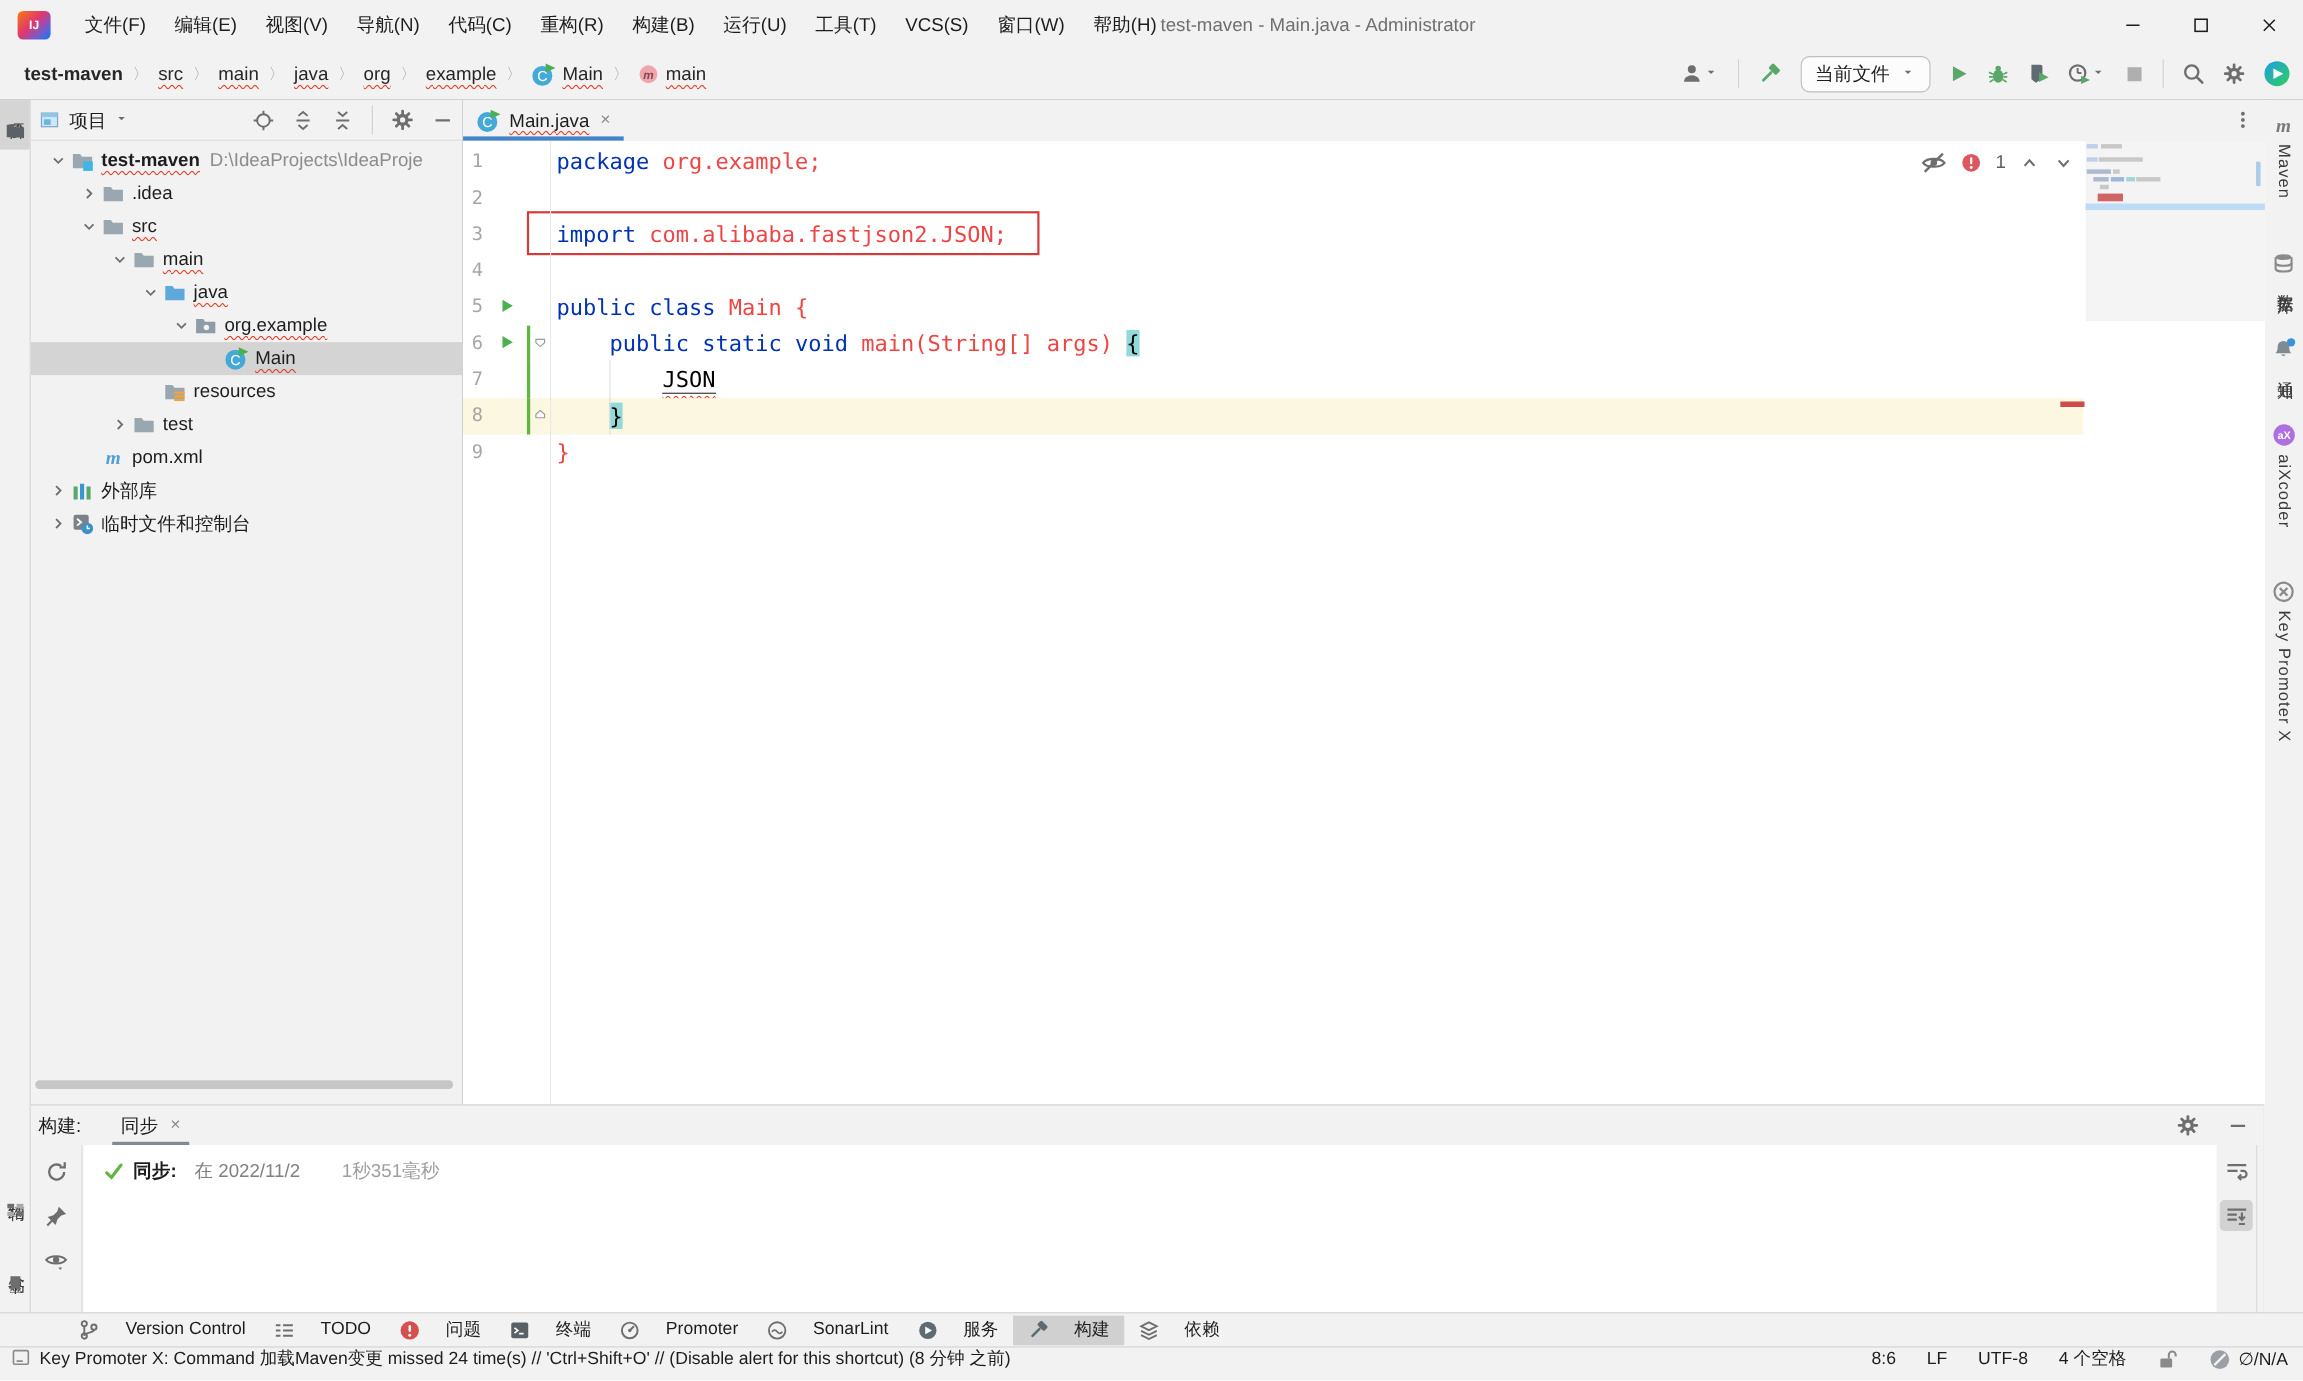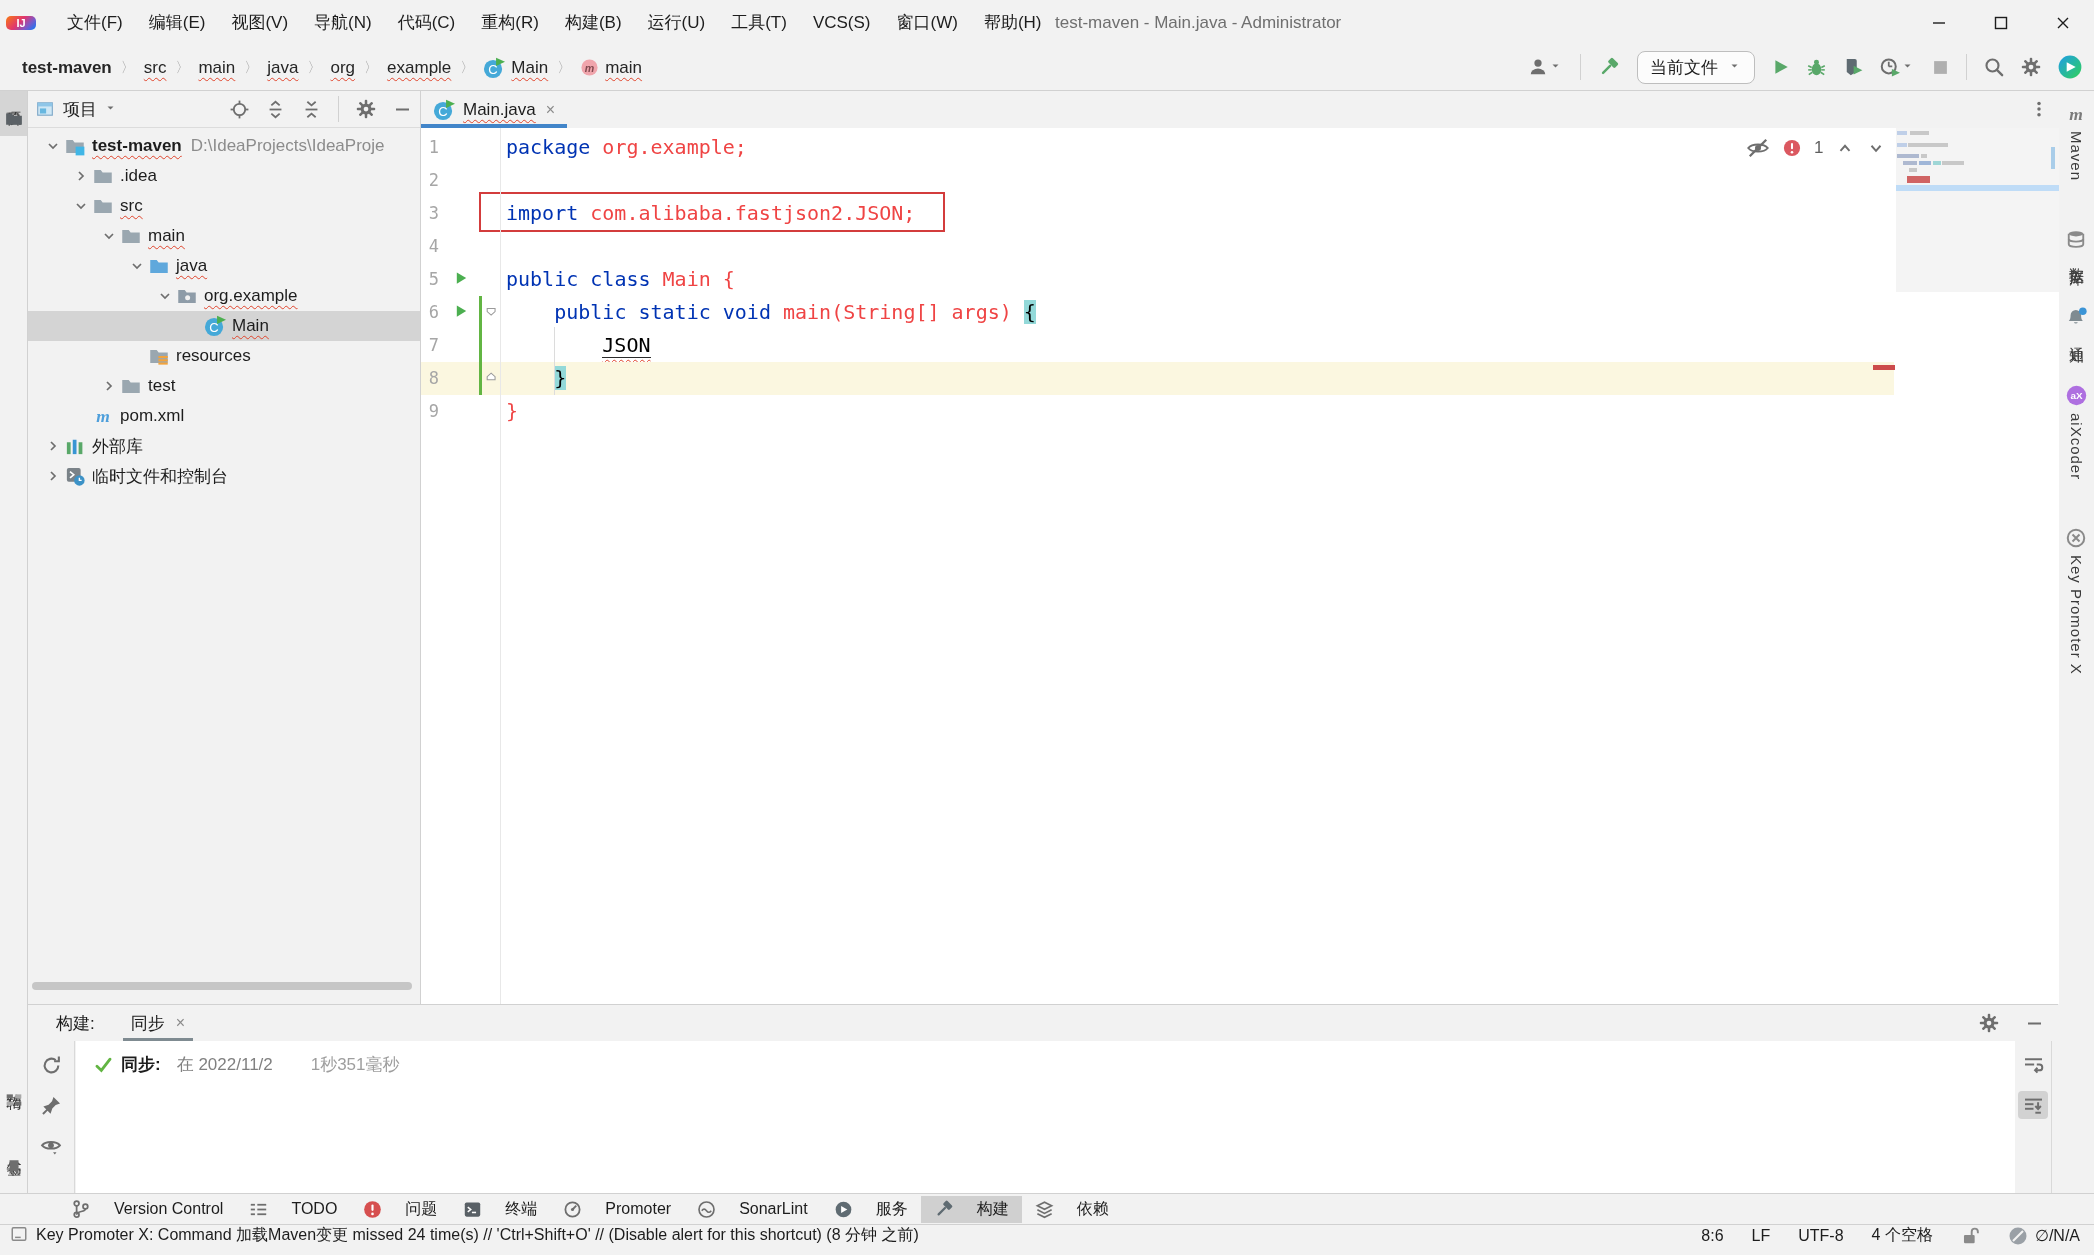--- a/index.html
+++ b/index.html
@@ -4,21 +4,21 @@
 <style>
   html,body{margin:0;padding:0}
   #app{position:relative;width:2094px;height:1255px;background:#F2F2F2;overflow:hidden;
        font-family:"Liberation Sans","DejaVu Sans",sans-serif;color:#1D1D1D;font-size:17px;
        -webkit-font-smoothing:antialiased}
   .sq{text-decoration:underline wavy #E0442C;text-decoration-thickness:1px;text-underline-offset:4px;text-decoration-skip-ink:none}
   svg{display:block}
 
   
   .titlebar{position:absolute;left:0;top:0;width:100%;height:45px;display:flex;align-items:center}
-  .ide-icon{width:30px;height:14px;margin:0 18px 0 6px;border-radius:5px;
+  .ide-icon{width:30px;height:26px;margin:0 18px 0 16px;border-radius:5px;
     background:linear-gradient(135deg,#F97A12,#E0366E 45%,#7C59C9 72%,#087CFA);
     display:flex;align-items:center;justify-content:center;color:#fff;font-weight:bold;font-size:11px}
   #menubar{display:flex;height:45px;align-items:center}
   .menu-item{padding:0 13px;line-height:45px;cursor:default}
   .win-title{position:absolute;left:1055px;top:0;line-height:45px;color:#6F6F6F}
   .win-controls{position:absolute;right:0;top:0;display:flex}
   .wbtn{width:62px;height:45px;display:flex;align-items:center;justify-content:center}
 
   
   .toolbar-row{position:absolute;top:45px;left:0;width:100%;height:45px;border-bottom:1px solid #D1D1D1;display:flex;align-items:center}
@@ -77,21 +77,21 @@
   .insp{position:absolute;left:1325px;top:45px;display:flex;align-items:center;gap:13px}
   .insp-count{color:#5F5F5F;font-size:17px;font-family:"Liberation Sans",sans-serif}
   #minimap{position:absolute;left:1475px;top:37px;width:163px;height:164px;background:#F4F4F4}
   .mmbar{position:absolute}
   .err-dash{position:absolute;left:1452px;top:274px;width:22px;height:5px;background:#CC4B4B}
   .sb-thumb{position:absolute;left:1630px;top:56px;width:4px;height:22px;background:#A9CDE9}
 
   
   #build-panel{position:absolute;left:28px;top:1004px;width:2030px;height:189px;background:#F2F2F2;border-top:1px solid #D1D1D1}
   .bp-header{position:relative;height:36px;display:flex;align-items:center}
-  .bp-title{margin-left:28px}
+  .bp-title{margin-left:7px}
   .bp-tab{position:relative;margin-left:32px;height:36px;display:flex;align-items:center;gap:9px;padding:0 4px}
   .bp-tab-underline{position:absolute;left:-4px;bottom:0;width:calc(100% + 8px);height:3px;background:#7F8B91}
   .bp-hicons{position:absolute;right:14px;display:flex;align-items:center;gap:26px}
   .bp-tools{position:absolute;left:0;top:36px;bottom:0;width:47px;border-right:1px solid #D9D9D9;display:flex;flex-direction:column;align-items:center;gap:19px;padding-top:14px;box-sizing:border-box}
   .bp-content{position:absolute;left:48px;top:36px;right:43px;bottom:0;background:#fff}
   .sync-row{position:absolute;left:18px;top:9px;display:flex;align-items:center;height:28px}
   .sync-bold{font-weight:bold;margin-left:8px}
   .sync-clip{color:#808080;margin-left:16px;width:112px;overflow:hidden;white-space:nowrap}
   .sync-dur{color:#9E9E9E;margin-left:22px}
   .bp-right{position:absolute;right:6px;top:36px;width:37px;bottom:0;display:flex;flex-direction:column;align-items:center;gap:13px;padding-top:9px;box-sizing:border-box;border-right:1px solid #D9D9D9}

